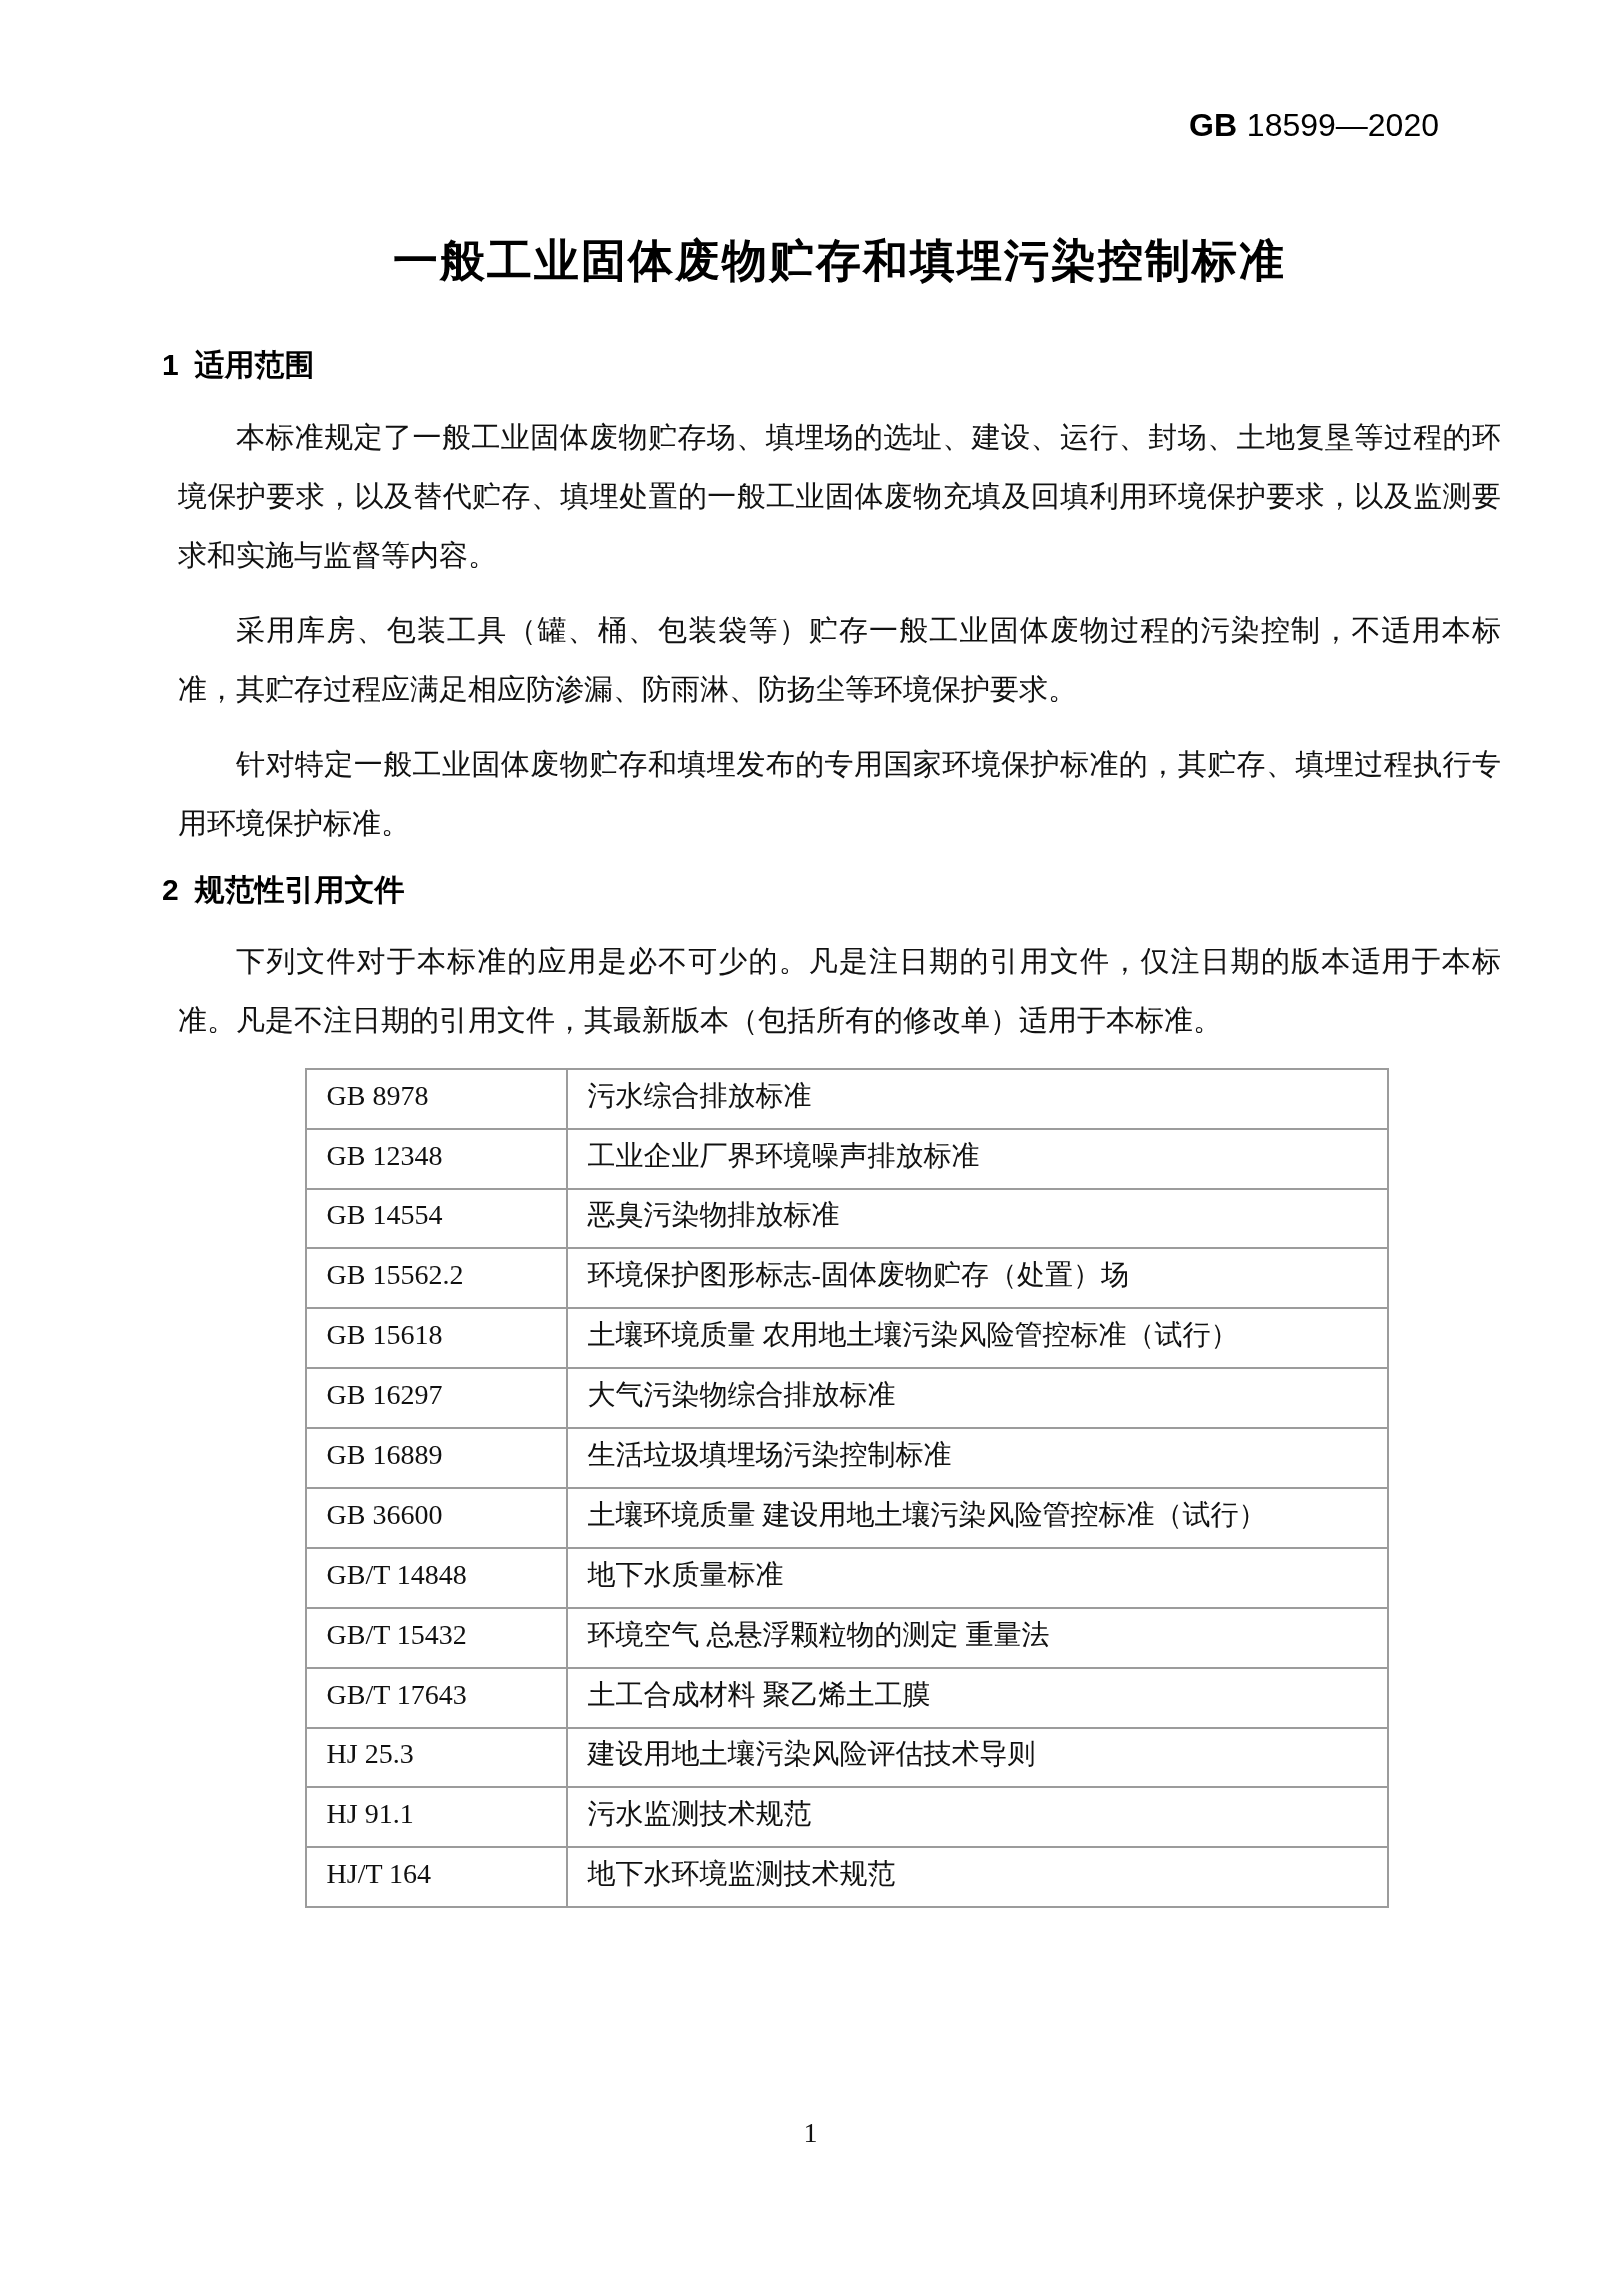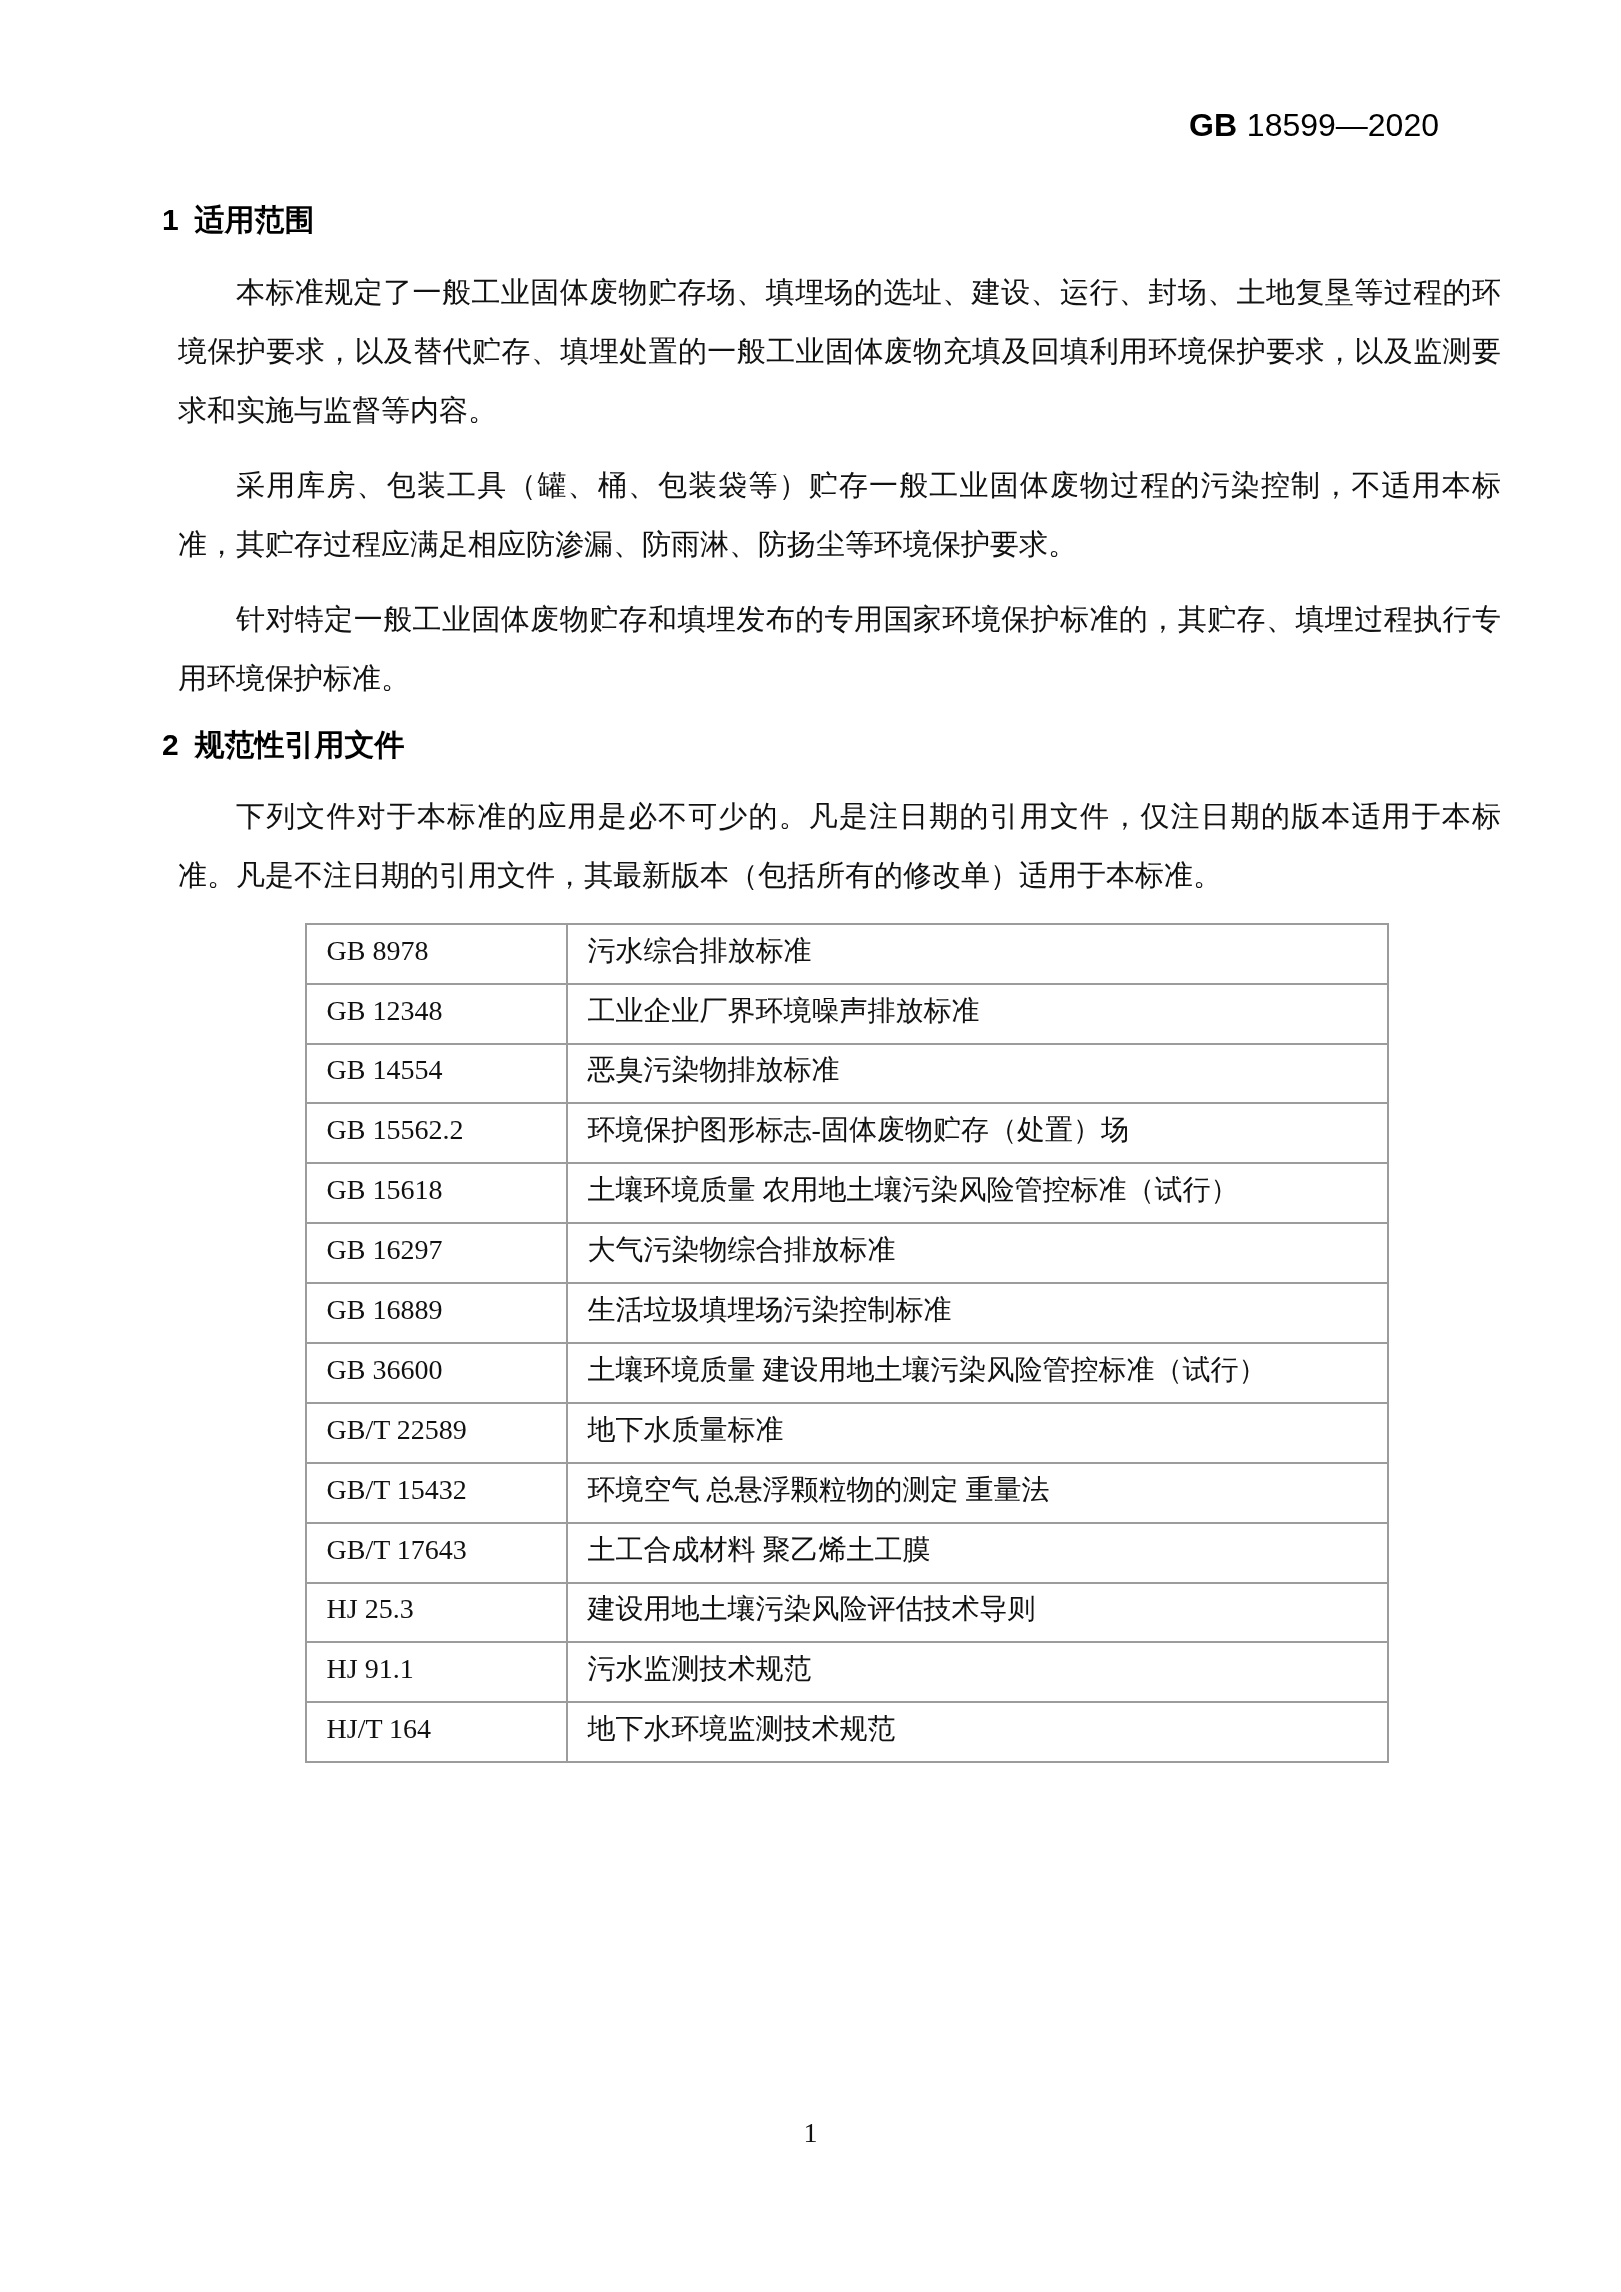--- a/index.html
+++ b/index.html
@@ -105,20 +105,21 @@
 </style>
 </head>
 <body>
 
 <div class="page">
 
   <div class="header-code">
     <span class="code-prefix">GB</span><span>18599—2020</span>
   </div>
 
+  <h1 class="doc-title">一般工业固体废物贮存和填埋污染控制标准</h1>
 
   <div>
     <h2 class="section-heading first">
       <span class="sec-num">1</span><span>适用范围</span>
     </h2>
     <p class="para">本标准规定了一般工业固体废物贮存场、填埋场的选址、建设、运行、封场、土地复垦等过程的环境保护要求，以及替代贮存、填埋处置的一般工业固体废物充填及回填利用环境保护要求，以及监测要求和实施与监督等内容。</p>
     <p class="para">采用库房、包装工具（罐、桶、包装袋等）贮存一般工业固体废物过程的污染控制，不适用本标准，其贮存过程应满足相应防渗漏、防雨淋、防扬尘等环境保护要求。</p>
     <p class="para">针对特定一般工业固体废物贮存和填埋发布的专用国家环境保护标准的，其贮存、填埋过程执行专用环境保护标准。</p>
   </div>
 
@@ -160,21 +161,21 @@
         </tr>
         <tr>
           <td>GB 16889</td>
           <td>生活垃圾填埋场污染控制标准</td>
         </tr>
         <tr>
           <td>GB 36600</td>
           <td>土壤环境质量 建设用地土壤污染风险管控标准（试行）</td>
         </tr>
         <tr>
-          <td>GB/T 22589</td>
+          <td>GB/T 14848</td>
           <td>地下水质量标准</td>
         </tr>
         <tr>
           <td>GB/T 15432</td>
           <td>环境空气 总悬浮颗粒物的测定 重量法</td>
         </tr>
         <tr>
           <td>GB/T 17643</td>
           <td>土工合成材料 聚乙烯土工膜</td>
         </tr>

